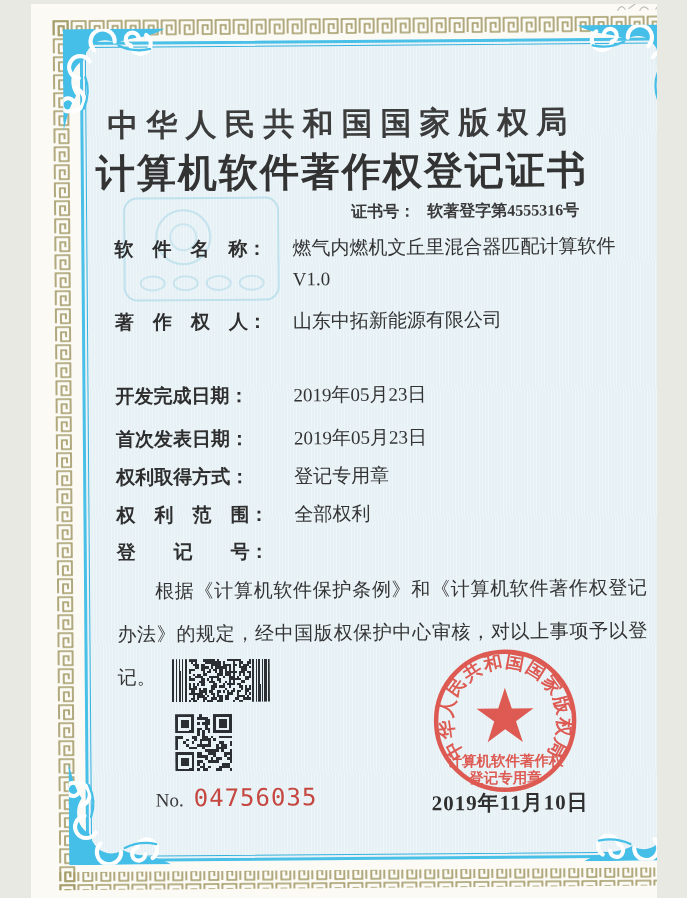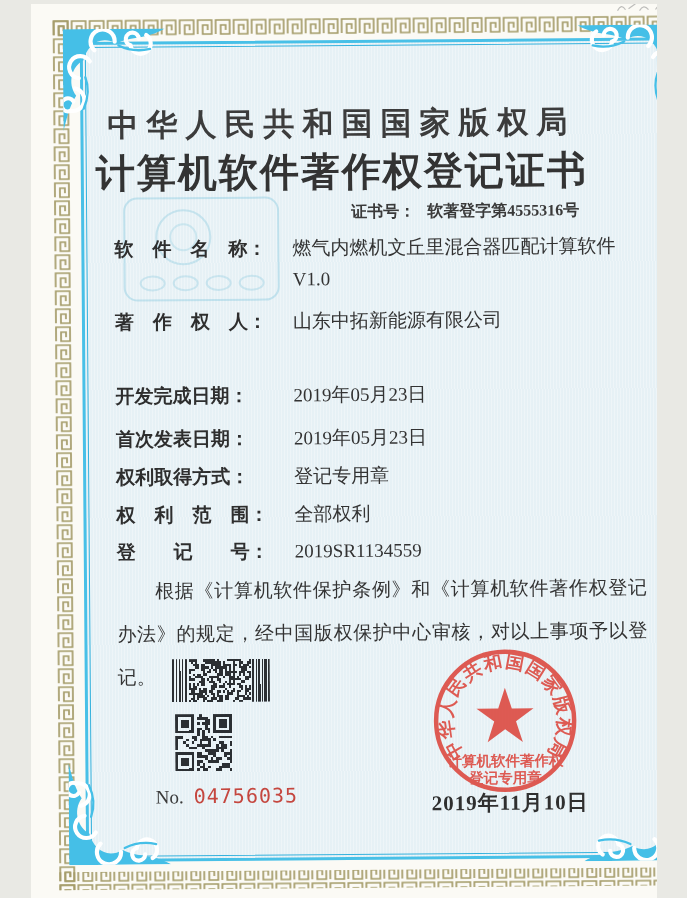--- a/index.html
+++ b/index.html
@@ -51,21 +51,21 @@
   .row .val{margin-left:15px;color:#333;}
   .r0{top:228px;} .r1{top:301px;} .r2{top:375px;} .r3{top:418px;}
   .r4{top:456px;} .r5{top:494px;} .r6{top:531px;}
   .statement{position:absolute;left:85px;top:564px;width:530px;
       font-size:19px;line-height:43px;text-indent:2em;text-align:justify;color:#333;}
   
   .barcode{position:absolute;left:139px;top:654px;}
   .qr{position:absolute;left:142px;top:709px;}
   .serial{position:absolute;left:122px;top:779px;font-size:19px;color:#3a3a3a;white-space:nowrap;}
   .serial .digits{color:#c5473f;font-family:"DejaVu Sans Mono",monospace;
-      font-size:20px;margin-left:10px;letter-spacing:1px;}
+      font-size:24px;margin-left:10px;letter-spacing:1px;}
   
   .seal{position:absolute;left:396px;top:643px;}
   .seal-date{position:absolute;left:398px;top:786px;width:152px;text-align:center;
       font-size:21px;font-weight:700;letter-spacing:1px;color:#2f2f2f;white-space:nowrap;}
 </style>
 </head>
 <body>
 
 <div class="page">
   <div class="tilt">
@@ -183,21 +183,20 @@
     <div class="row r4">
       <div class="lbl">权利取得方式：</div>
       <div class="val">登记专用章</div>
     </div>
     <div class="row r5">
       <div class="lbl">权　利　范　围：</div>
       <div class="val">全部权利</div>
     </div>
     <div class="row r6">
       <div class="lbl">登　　记　　号：</div>
-      <div class="val">2019SR1134559</div>
     </div>
 
     <div class="statement">根据《计算机软件保护条例》和《计算机软件著作权登记办法》的规定，经中国版权保护中心审核，对以上事项予以登记。</div>
 
     <svg id="bar-svg" class="barcode" width="98" height="43" viewBox="0 0 98 43" shape-rendering="crispEdges">
         <rect x="0" y="0" width="2.5" height="43" fill="#2b2f33"></rect>
         <rect x="4" y="0" width="1.2" height="43" fill="#2b2f33"></rect>
         <rect x="7" y="0" width="1.8" height="43" fill="#2b2f33"></rect>
         <rect x="10.5" y="0" width="1" height="43" fill="#2b2f33"></rect>
         <rect x="13" y="0" width="2" height="43" fill="#2b2f33"></rect>

